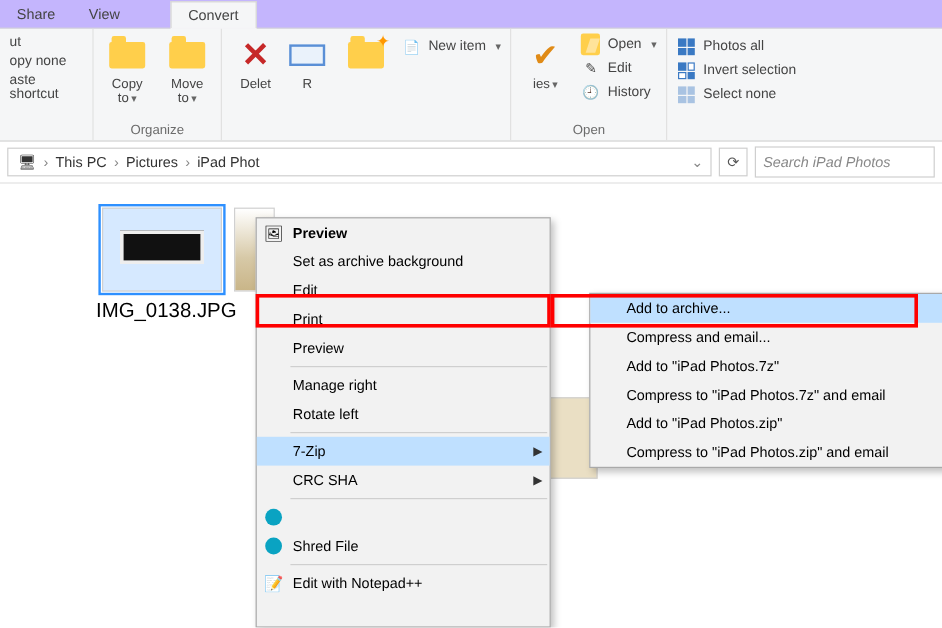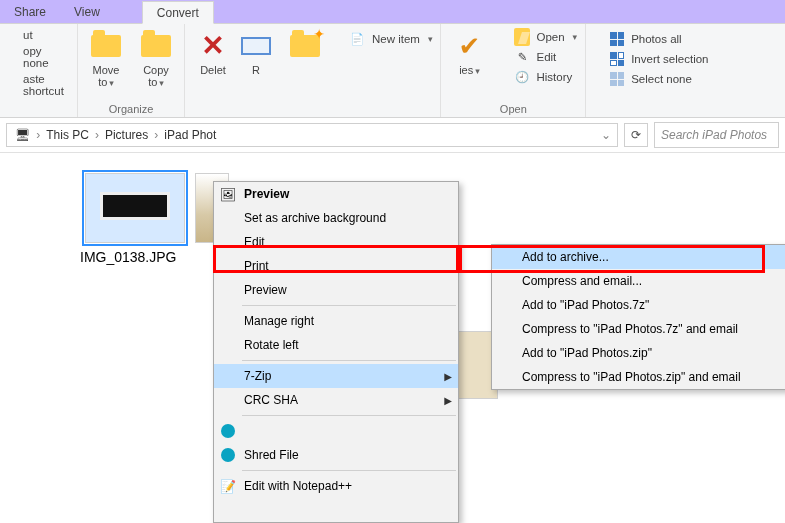--- a/index.html
+++ b/index.html
@@ -10,21 +10,21 @@
 .tabs span { padding: 4px 14px 3px; color: #444; }
 .tabs span.active { background: #f5f6f7; border: 1px solid #d4d4d4; border-bottom-color:#f5f6f7; margin-bottom:-1px;}
 .ribbon { display: flex; border-bottom: 1px solid #d4d4d4; background: #f5f6f7; height: 94px; }
 .group { border-right: 1px solid #e1e1e1; padding: 4px 6px 2px; display: flex; flex-direction: column; justify-content: space-between; }
 .group-title { font-size: 11px; color: #6b6b6b; text-align: center; padding-top: 2px; }
 .group-body { display: flex; gap: 6px; }
 .big-btn { display: flex; flex-direction: column; align-items: center; width: 44px; padding: 2px 2px 0; cursor: default; }
 .big-btn .ic { width: 32px; height: 32px; display:flex; align-items:center; justify-content:center; }
 .big-btn .lbl { font-size: 11px; text-align: center; line-height: 12px; margin-top: 2px; color:#444; }
 .small-list { display: flex; flex-direction: column; gap: 2px; }
-.small-item { display: flex; align-items: center; gap: 6px; font-size: 11.5px; color:#444; padding: 1px 2px; cursor: default; margin-left: 15px; }
+.small-item { display: flex; align-items: center; gap: 6px; font-size: 11.5px; color:#444; padding: 1px 2px; cursor: default; }
 .small-item .mi { width: 16px; height: 16px; display:inline-flex; align-items:center; justify-content:center; }
 .drop { font-size: 9px; color:#666; margin-left:2px;}
 
 
 .folder { width:30px; height:22px; background:#ffcf4b; border-radius:2px; position:relative; }
 .folder:before { content:""; position:absolute; top:-5px; left:2px; width:12px; height:6px; background:#ffcf4b; border-radius:2px 2px 0 0; }
 .redX { font-size:28px; color:#c62828; font-weight:bold; line-height:1; }
 .rename-ic { width:30px; height:18px; border:2px solid #5a8fd6; background:#eaf2fb; position:relative; }
 .newfolder { position:relative; }
 .newfolder .star{position:absolute;top:-4px;right:-4px;color:#ff9800;font-size:14px;}
@@ -33,25 +33,25 @@
 .gridic i{background:#3a79c3;}
 .openic{ width:22px;height:18px;background:#ffcf4b;border-radius:2px;position:relative;}
 .openic:after{content:"";position:absolute;inset:4px 2px 2px 6px;background:#ffe39a;transform:skewX(-18deg);}
 
 
 .addrbar { display:flex; align-items:center; gap:6px; padding:4px 6px; border-bottom:1px solid #e1e1e1; }
 .crumbs { flex:1; display:flex; align-items:center; height:24px; border:1px solid #cfcfcf; background:#fff; padding:0 4px; font-size:12px; color:#333;}
 .crumbs span{ padding:0 4px; }
 .crumbs .sep{ color:#888; padding:0 2px;}
 .refresh { width:24px; height:24px; border:1px solid #cfcfcf; display:flex; align-items:center; justify-content:center; color:#555;}
-.search { width:125px; height:24px; border:1px solid #cfcfcf; padding:12px 6px; color:#888; font-style:italic; display:flex; align-items:center;}
+.search { width:150px; height:24px; border:1px solid #cfcfcf; padding:12px 6px; color:#888; font-style:italic; display:flex; align-items:center;}
 
 
 .content { position:relative; padding:20px 10px; }
-.thumb { width:110px; font-size:14px; }
+.thumb { width:110px; text-align:center; font-size:17px; }
 .thumb .pic { width:100px; height:70px; margin:0 auto 6px; border:1px solid #d0d0d0; background:linear-gradient(180deg,#d9dde2 0%,#3c3c3c 55%,#1d1d1d 100%); position:relative;}
 .thumb .pic:after{content:"";position:absolute;inset:18px 14px 22px;background:#111;border:3px solid #eee;}
 .thumb.sel .pic{ outline:2px solid #2e90ff; outline-offset:1px; background:#d6e9ff;}
 .second-pic{ position:absolute; left:195px; top:20px; width:34px; height:70px; background:linear-gradient(180deg,#fff 0%,#d7c9a7 60%,#c9b588 100%); border:1px solid #d0d0d0;}
 .extra-pic{ position:absolute; left:458px; top:178px; width:40px; height:68px; background:#eadfc4; border:1px solid #d0d0d0;}
 
 .menu { position:absolute; background:#f2f2f2; border:1px solid #a9a9a9; box-shadow:3px 3px 6px rgba(0,0,0,.25); font-size:12px; }
 .menu .row { display:flex; align-items:center; height:24px; padding:0 22px 0 30px; position:relative; white-space:nowrap; cursor:default;}
 .menu .row .ic16{ position:absolute; left:6px; width:16px; height:16px; display:flex; align-items:center; justify-content:center; font-size:13px;}
 .menu .row .arrow{ position:absolute; right:6px; font-size:10px; color:#333;}
@@ -90,28 +90,28 @@
     </div>
     <div class="group-title"></div>
   </div>
 
   <div class="group">
     <div class="group-body">
       <div class="big-btn">
         <span class="ic">
             <span class="folder"></span>
           </span>
+        <span class="lbl"><span>Copy
+to</span><span class="drop">▾</span></span>
+      </div>
+      <div class="big-btn">
+        <span class="ic">
+            <span class="folder"></span>
+          </span>
         <span class="lbl"><span>Move
-to</span><span class="drop">▾</span></span>
-      </div>
-      <div class="big-btn">
-        <span class="ic">
-            <span class="folder"></span>
-          </span>
-        <span class="lbl"><span>Copy
 to</span><span class="drop">▾</span></span>
       </div>
     </div>
     <div class="group-title">Organize</div>
   </div>
 
   <div class="group" style="border-right:none">
     <div class="group-body">
       <div class="big-btn">
         <span class="ic">

